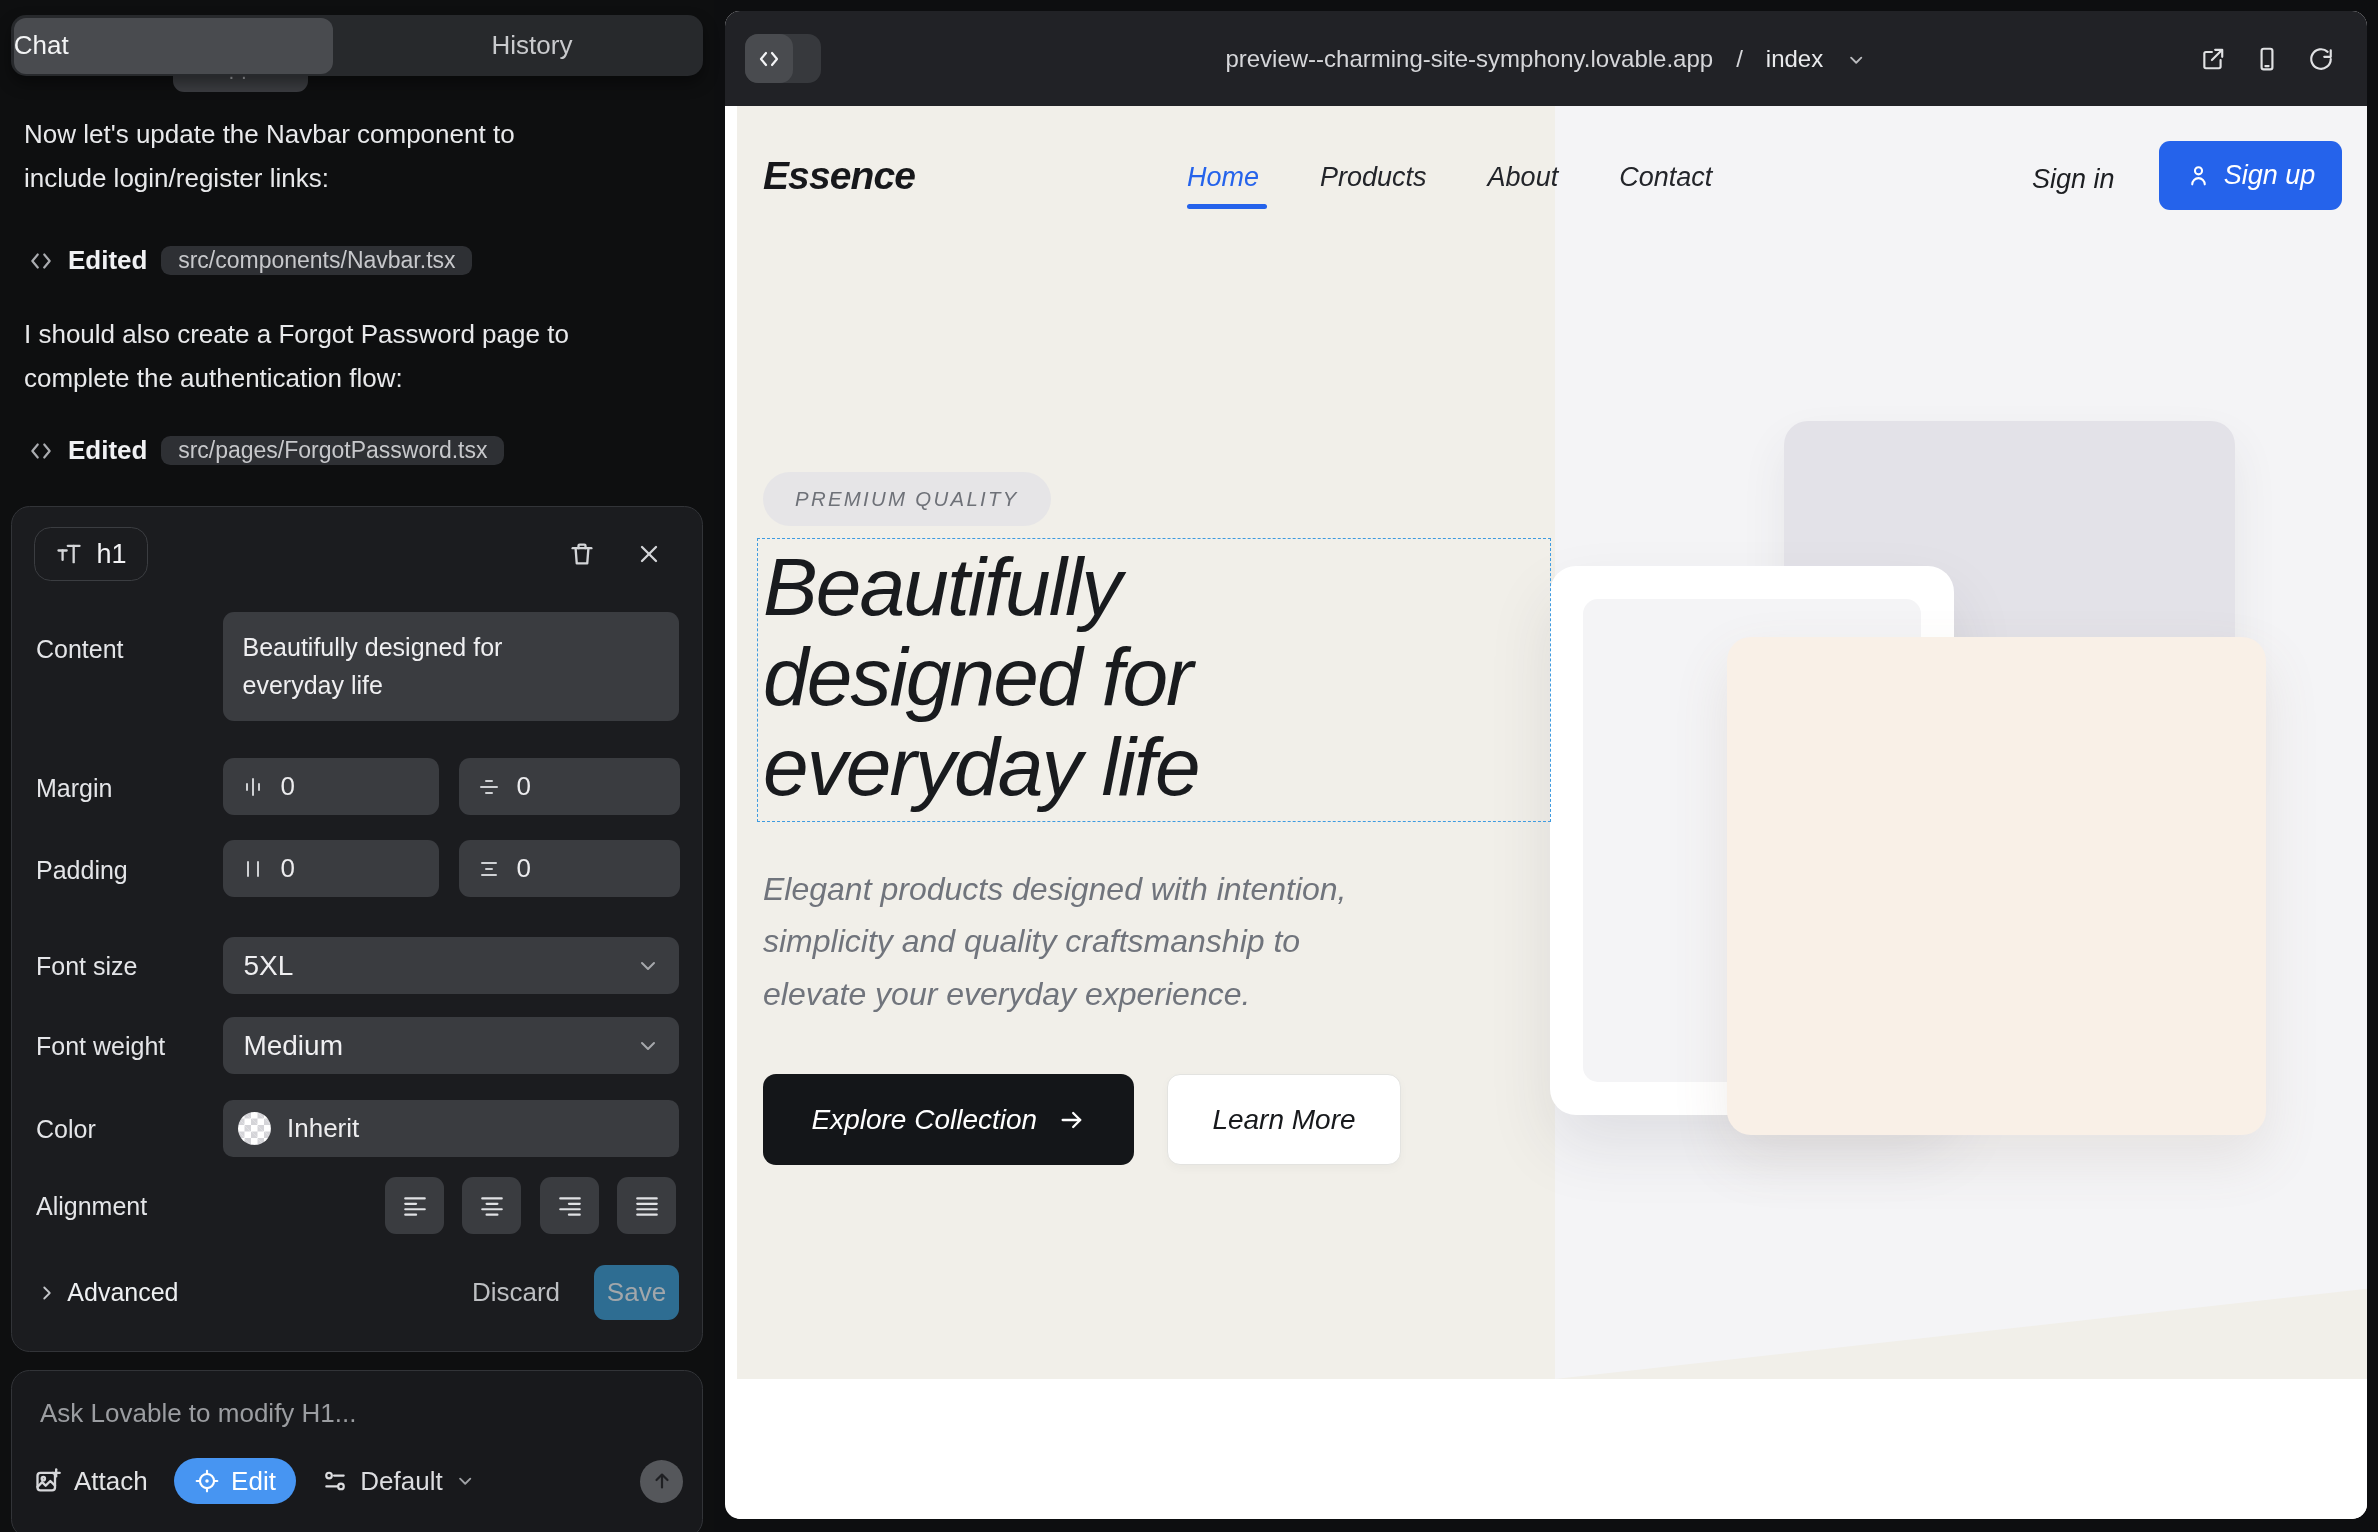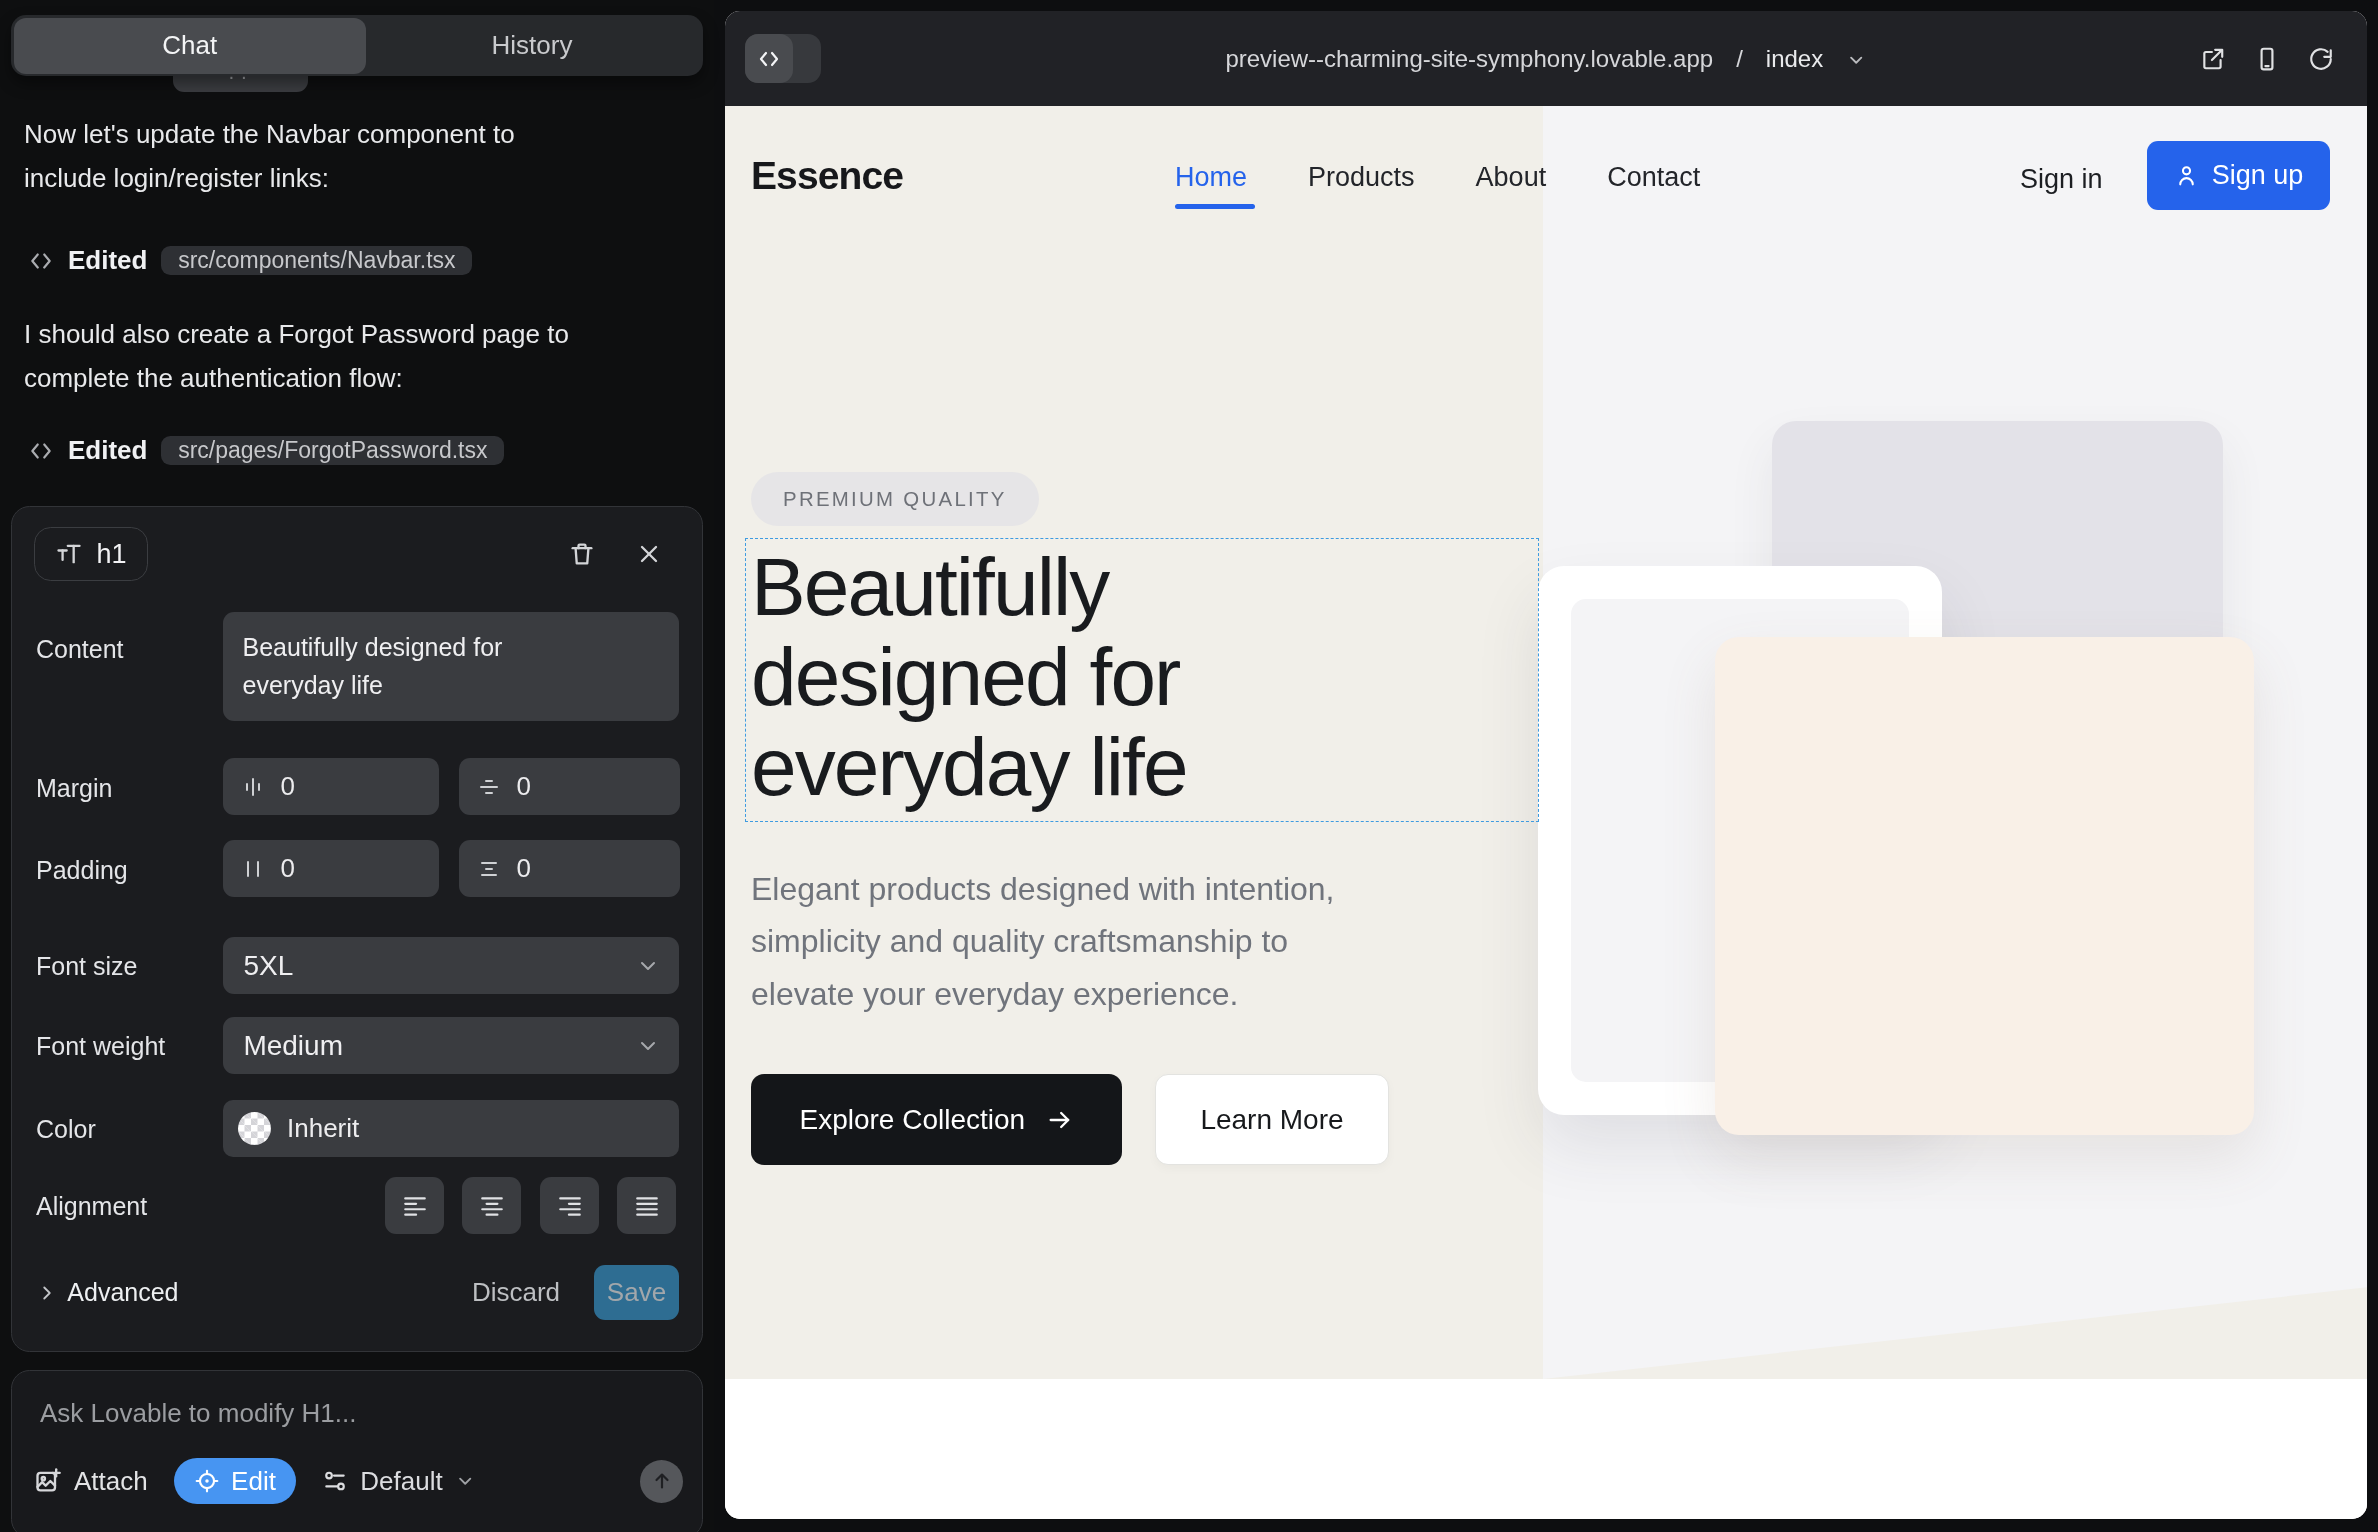--- a/index.html
+++ b/index.html
@@ -3,21 +3,21 @@
 <meta charset="utf-8">
 <style>
   * { margin:0; padding:0; box-sizing:border-box; }
   html,body { width:2378px; height:1532px; background:#0d0e10; font-family:"Liberation Sans", sans-serif; overflow:hidden; position:relative; }
   svg { display:block; }
 
   
   .sidebar { position:absolute; left:0; top:0; width:714px; height:1532px; background:#0e0f10; }
 
   .tabbar { position:absolute; left:11px; top:15px; width:692px; height:61px; background:#27292c; border-radius:15px; box-shadow:0 7.4px 15px rgba(0,0,0,.4); z-index:3; }
-  .tab-active { position:absolute; left:2.8px; top:2.8px; width:352px; height:56px; background:#494b4f; border-radius:12px; display:flex; align-items:center; justify-content:center; font-size:26px; font-weight:500; color:#f3f4f5; }
+  .tab-active { position:absolute; left:2.8px; top:2.8px; width:319px; height:56px; background:#494b4f; border-radius:12px; display:flex; align-items:center; font-size:26px; font-weight:500; color:#f3f4f5; }
   .tab-inactive { position:absolute; left:350px; top:0; width:342px; height:61px; display:flex; align-items:center; justify-content:center; font-size:26px; color:#c9cacd; }
 
   .hidden-pill { position:absolute; left:173px; top:72px; width:135px; height:20.4px; background:#3b3d41; border-radius:0 0 11px 11px; z-index:2; display:flex; justify-content:center; color:#9fa1a5; font-size:20.4px; line-height:9.3px; letter-spacing:5.6px; }
 
   .msg { position:absolute; left:24px; width:662px; font-size:26px; line-height:44px; color:#e8e9eb; white-space:pre-line; }
   .edit-row { position:absolute; left:28px; height:43px; display:flex; align-items:center; gap:14px; }
   .edit-row .lbl { font-size:26px; font-weight:700; color:#f0f1f3; }
   .chip { height:29px; background:#2e3034; border-radius:9.3px; padding:0 16.7px; display:flex; align-items:center; font-size:23px; color:#c7c8cb; }
 
   
@@ -58,21 +58,21 @@
   
   .preview { position:absolute; left:725px; top:11px; width:1642px; height:1508px; border-radius:15px; overflow:hidden; background:#ffffff; }
   .phead { position:absolute; left:0; top:0; width:100%; height:95px; background:#212226; }
   .toggle { position:absolute; left:19.5px; top:23px; width:76px; height:49px; background:#37393d; border-radius:13px; }
   .toggle .seg { position:absolute; left:0; top:0; width:48px; height:49px; background:#494b4f; border-radius:13px; display:flex; align-items:center; justify-content:center; color:#f3f4f6; }
   .urlbar { position:absolute; left:186px; right:186px; top:0; height:95px; display:flex; align-items:center; justify-content:center; gap:23px; font-size:24px; color:#d5d6d9; }
   .urlbar .page { color:#e9eaec; }
   .urlbar .chev { color:#b9babd; margin-top:3.7px; }
   .picons { position:absolute; right:33px; top:0; height:95px; display:flex; align-items:center; gap:28px; color:#e0e1e3; }
 
-  .pcontent { position:absolute; left:0; top:95px; width:1642px; height:1414px; background:#ffffff; }
+  .pcontent { position:absolute; left:12px; top:95px; width:1642px; height:1414px; background:#ffffff;font-style:italic; }
   .hero { position:absolute; left:0; top:0; width:1642px; height:1273px; background:#f1efe9; overflow:hidden; }
   .gray-panel { position:absolute; left:818px; top:0; width:824px; height:1273px; background:#f4f4f6; clip-path:polygon(0 0, 100% 0, 100% 92.8%, 0 100%); }
   .decor-gray { position:absolute; left:1047px; top:315px; width:451px; height:371px; background:#e3e2e8; border-radius:24px; box-shadow:0 22px 46px rgba(60,60,80,.08); z-index:1; }
   .card-white { position:absolute; left:813px; top:460px; width:404px; height:549px; background:#fff; border-radius:26px; box-shadow:0 32px 65px rgba(50,50,70,.10); z-index:2; }
   .card-white .inner { position:absolute; inset:33px; background:#f4f4f6; border-radius:15px; }
   .decor-beige { position:absolute; left:990px; top:531px; width:539px; height:498px; background:#f9f0e7; border-radius:24px; box-shadow:0 24px 56px rgba(120,100,80,.12); z-index:3; }
 
   .brand { position:absolute; left:26px; top:48px; font-size:39px; font-weight:700; letter-spacing:-0.9px; color:#17181b; z-index:4; }
   .navlinks { position:absolute; left:450px; top:56px; display:flex; gap:61px; font-size:27px; color:#23252a; z-index:4; }
   .navlinks .active { color:#2563eb; }

